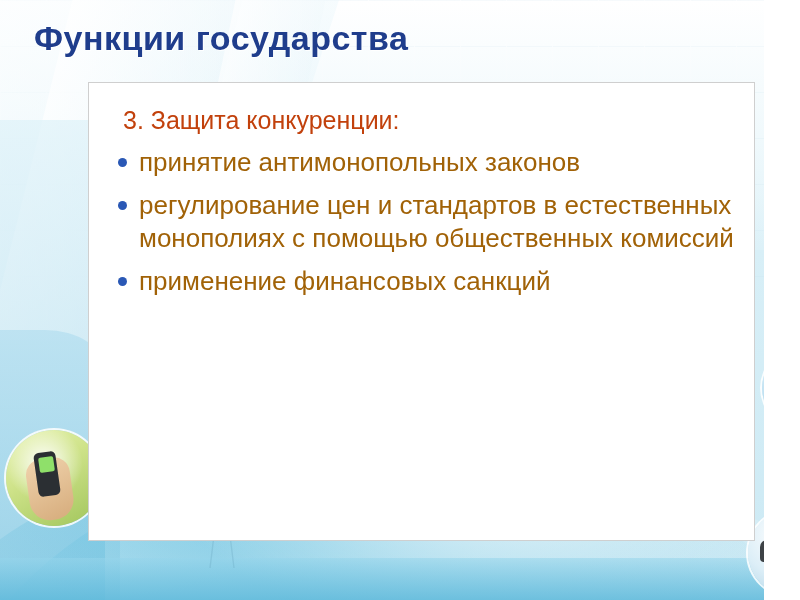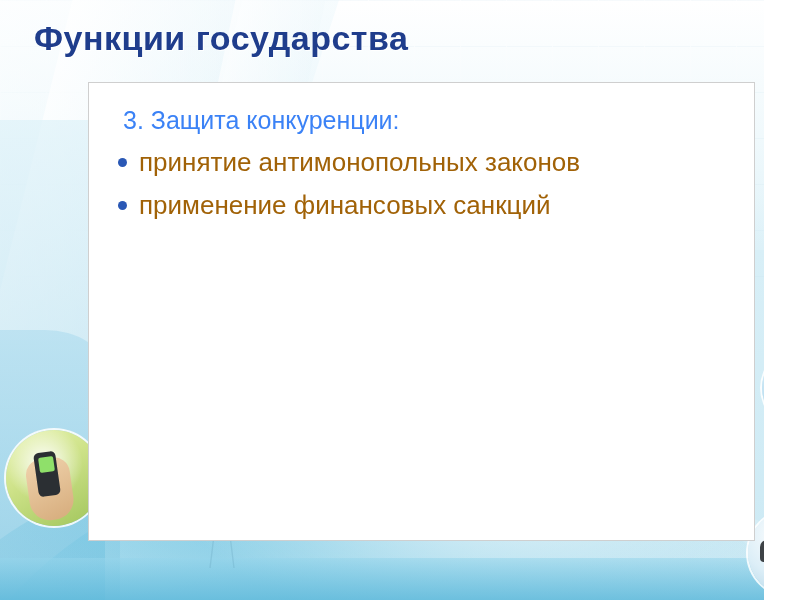--- a/index.html
+++ b/index.html
@@ -219,21 +219,21 @@
     top: 82px;
     width: 667px;
     height: 459px;
     background: #ffffff;
     border: 1px solid #cfcfcf;
     box-sizing: border-box;
     padding: 20px 20px 10px 20px;
   }
   .lead {
     font-size: 25px;
-    color: #3b82f6;
+    color: #c2410c;
     margin: 2px 0 10px 14px;
     line-height: 1.25;
   }
   ul.bullets {
     list-style: none;
     margin: 0;
     padding: 0;
   }
   ul.bullets li {
     position: relative;
@@ -302,18 +302,22 @@
 
   <div class="content-card">
     <div class="lead">3. Защита конкуренции:</div>
     <ul class="bullets">
       <li>
         <span class="dot"></span>
         <span>принятие антимонопольных законов</span>
       </li>
       <li>
         <span class="dot"></span>
+        <span>регулирование цен и стандартов в естественных монополиях с помощью общественных комиссий</span>
+      </li>
+      <li>
+        <span class="dot"></span>
         <span>применение финансовых санкций</span>
       </li>
     </ul>
   </div>
 
 </div>
 
 </body></html>

